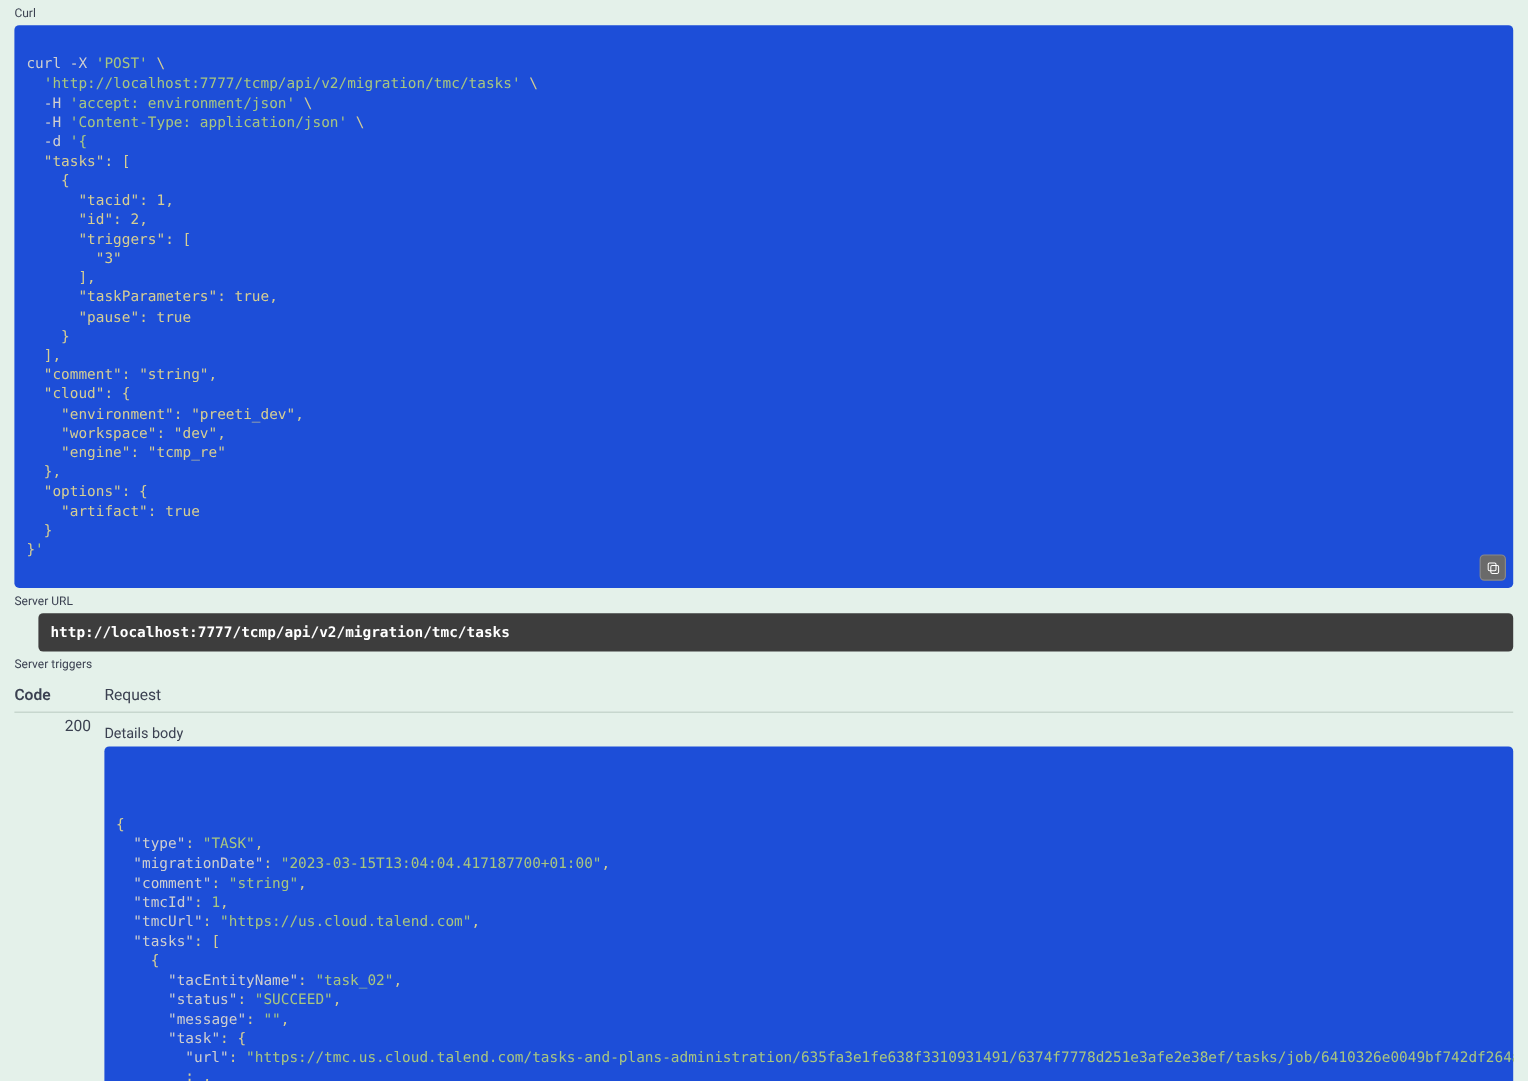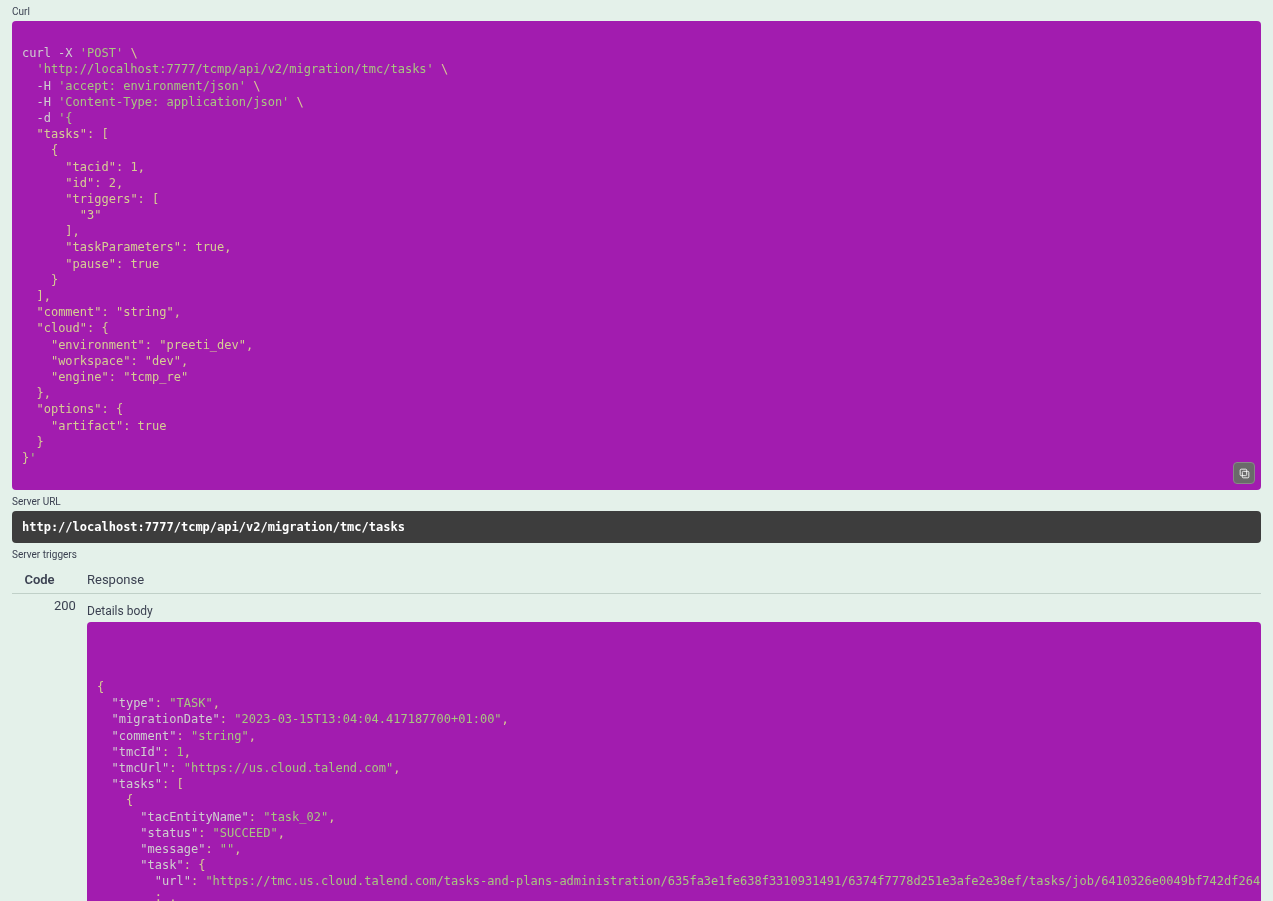--- a/index.html
+++ b/index.html
@@ -10,54 +10,54 @@
     color: #3b4151;
     padding: 0 12px 12px 12px;
   }
   .section-label {
     font-size: 10px;
     color: #3b4151;
     margin: 6px 0 4px 0;
     font-weight: 400;
   }
   .code-block {
-    background: #a21caf;
+    background: #1d4ed8;
     color: #d6ce93;
     font-family: "Consolas", "Monaco", monospace;
     font-size: 12px;
     padding: 8px 10px;
     border-radius: 4px;
     white-space: pre;
     line-height: 1.35;
     position: relative;
   }
   .code-block.dark {
     background: #3d3d3d;
     color: #fff;
     font-weight: 600;
+    margin-left: 20px;
   }
   .response-scroll {
     max-height: 355px;
     overflow-y: scroll;
     padding-right: 4px;
   }
   .response-row {
     display: flex;
     gap: 20px;
     margin-top: 4px;
   }
   .code-col { width: 55px; flex-shrink:0; }
   .details-col { flex: 1; min-width:0; }
   .table-header {
     display: flex;
     gap: 20px;
     border-bottom: 1px solid #c0d0c8;
     padding: 6px 0;
     margin-top: 6px;
-    text-align: center;
   }
   .table-header .code-h { width: 55px; font-weight:600; color:#3b4151; font-size:13px;}
   .table-header .details-h { font-size:13px; color:#3b4151;}
   .status-code { font-size:13px; color:#3b4151;margin-left:42px; }
   .resp-sub-label { font-size:12px; color:#3b4151; margin: 6px 0 4px 0;}
   .copy-btn {
     position: absolute;
     bottom: 6px;
     right: 6px;
     width: 22px; height: 22px;
@@ -117,21 +117,21 @@
   </div>
 </div>
 
 <div class="section-label">Server URL</div>
 <div class="code-block dark">http://localhost:7777/tcmp/api/v2/migration/tmc/tasks</div>
 
 <div class="section-label">Server triggers</div>
 
 <div class="table-header">
   <div class="code-h">Code</div>
-  <div class="details-h">Response</div>
+  <div class="details-h">Request</div>
 </div>
 
 <div class="response-row">
   <div class="code-col">
     <div class="status-code">200</div>
   </div>
   <div class="details-col">
     <div class="resp-sub-label">Details body</div>
     <div class="code-block resp" style="padding:0;">
       <div class="response-scroll" style="padding:8px 10px;">

